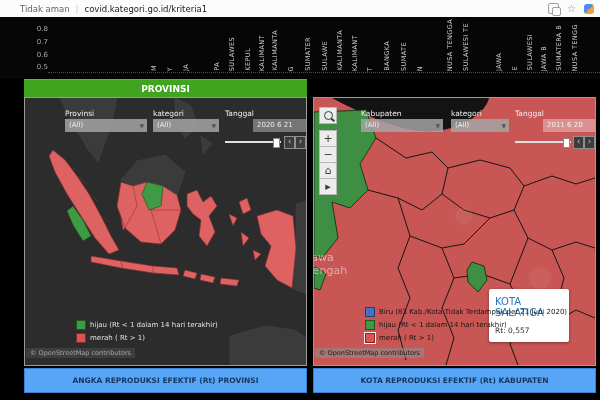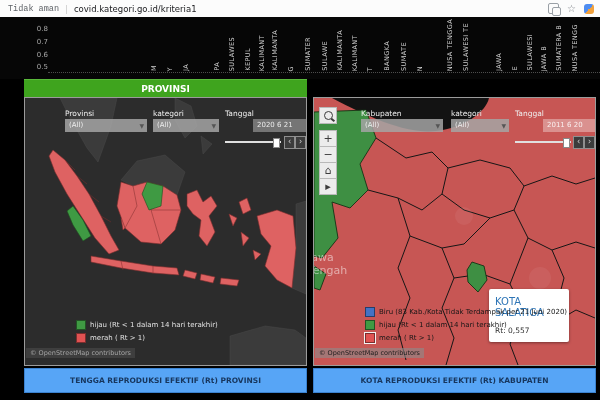--- a/index.html
+++ b/index.html
@@ -1,21 +1,21 @@
 <!DOCTYPE html>
 <html><head>
 <meta charset="utf-8">
 <style>
   html,body{margin:0;padding:0;background:#000;}
   .page{position:relative;width:600px;height:400px;background:#000;overflow:hidden;
         font-family:"DejaVu Sans",sans-serif;-webkit-font-smoothing:antialiased;}
   
   .bbar{position:absolute;left:0;top:0;width:600px;height:17px;background:#fcfcfc;
         border-bottom:1px solid #d6d6d6;display:flex;align-items:center;font-size:8.5px;color:#5f6368;}
-  .bbar .sec{margin-left:8px;font-family:Liberation Mono, monospace;}
+  .bbar .sec{margin-left:20px;}
   .bbar .sep{margin:0 6px;color:#c8c8c8;}
   .bbar .url{color:#202124;}
   .bicons{position:absolute;right:6px;top:0;height:17px;display:flex;align-items:center;gap:8px;}
   .tr-icon{width:9px;height:9px;border:1px solid #9aa0a6;border-radius:2px;position:relative;}
   .tr-icon:after{content:"";position:absolute;left:3px;top:3px;width:7px;height:7px;background:#fcfcfc;
         border:1px solid #9aa0a6;border-radius:2px;}
   .star{color:#80868b;font-size:10px;line-height:10px;}
   .avatar{width:10px;height:10px;border-radius:3px;background:linear-gradient(135deg,#4e8cf0 50%,#f0a13e 50%);}
   
   .chart{position:absolute;left:0;top:17px;width:600px;height:62px;background:#060606;overflow:hidden;}
@@ -185,21 +185,21 @@
 
         <div class="lrow">
           <span class="lsw" style="background: rgb(224, 82, 82);"></span>
           <span class="ltext">merah ( Rt &gt; 1)</span>
         </div>
       </div>
     <div class="attrib dark">© OpenStreetMap contributors</div>
   </div>
 
   <div class="pfoot" style="left:24px">
-    <span>TENGGA REPRODUKSI EFEKTIF (Rt) PROVINSI</span>
+    <span>ANGKA REPRODUKSI EFEKTIF (Rt) PROVINSI</span>
   </div>
 
 
   <div class="map" style="left:313px;background:#c75654">
     <svg width="281" height="267" viewBox="0 0 281 267">
       <rect x="0" y="0" width="281" height="267" fill="#c75654"></rect>
       <path d="M18,0 L175,0 C172,14 150,30 122,33 C94,36 60,22 18,0 Z" fill="#131313"></path>
       <g fill="none" stroke="#161616" stroke-width="1">
         <path d="M62,40 L92,60 L118,54 L134,70 L128,96 L108,112 L84,100 L54,92"></path>
         <path d="M134,70 L166,62 L196,70 L210,88 L200,112 L176,120 L150,112 L128,96"></path>

